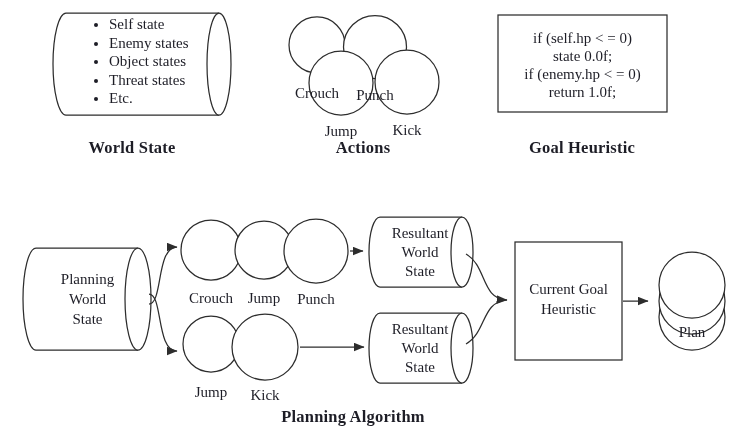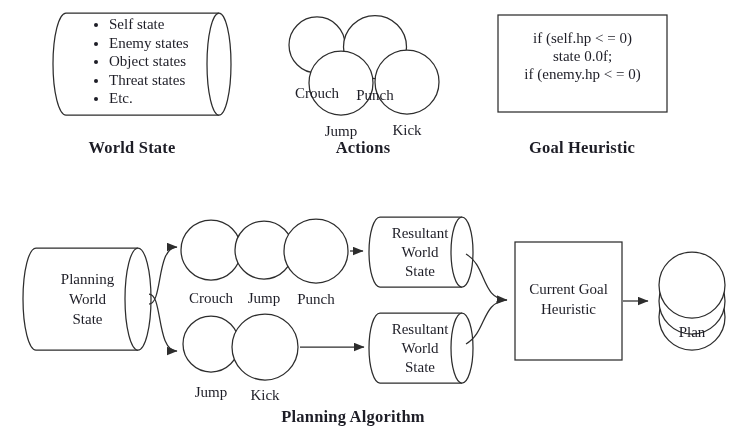--- a/index.html
+++ b/index.html
@@ -1,18 +1,18 @@
 <!DOCTYPE html>
 <html><head>
 <meta charset="utf-8">
 <style>
   html,body{margin:0;padding:0;background:#ffffff;}
   .stage{
     position:relative;width:748px;height:439px;background:#ffffff;
-    font-family:"Liberation Serif","DejaVu Serif",serif;color:#1d1d26;overflow:hidden;
+    font-family:"Liberation Serif","DejaVu Serif",serif;color:#1d1d26;overflow:hidden;border-radius:30px;
   }
   .stage svg{position:absolute;left:0;top:0;}
   .sec-label{
     position:absolute;transform:translate(-50%,-50%);
     font-weight:bold;font-size:16.5px;white-space:nowrap;letter-spacing:0.2px;
   }
   .circle-label{
     position:absolute;transform:translate(-50%,-50%);
     font-size:15px;white-space:nowrap;margin-top:48px;
   }
@@ -116,20 +116,21 @@
   <div class="circle-label" style="left:317px;top:45px;">Crouch</div>
   <div class="circle-label" style="left:375px;top:47px;">Punch</div>
   <div class="circle-label" style="left:341px;top:83px;">Jump</div>
   <div class="circle-label" style="left:407px;top:82px;">Kick</div>
   <div class="sec-label" style="left:363px;top:148px;text-align:center;">Actions</div>
 
   <div class="code">
     <div>if (self.hp &lt; = 0)</div>
     <div>state 0.0f;</div>
     <div>if (enemy.hp &lt; = 0)</div>
+    <div>return 1.0f;</div>
   </div>
   <div class="sec-label" style="left:582px;top:148px;">Goal Heuristic</div>
 
   <div class="stack cws" style="left:36px;top:269px;width:103px;">
     <div>Planning</div>
     <div>World</div>
     <div>State</div>
   </div>
 
   <div class="circle-label" style="left:211px;top:250px;">Crouch</div>

